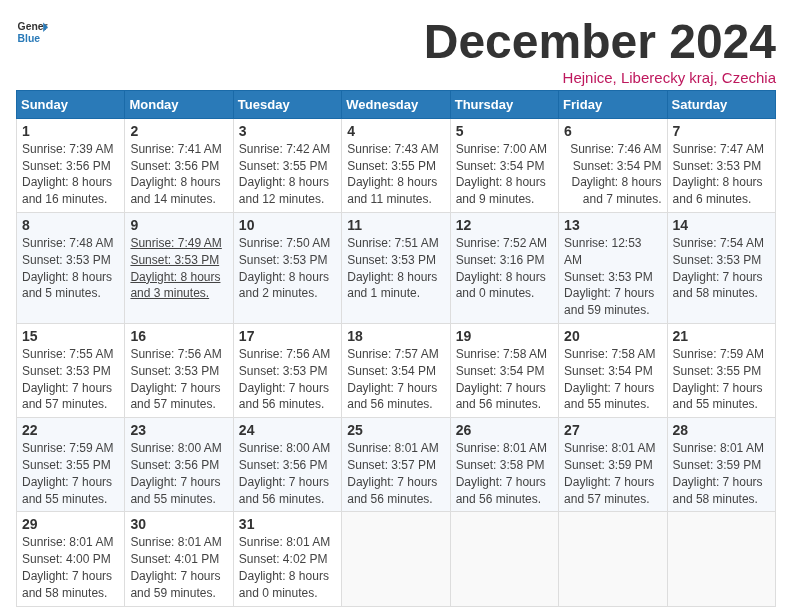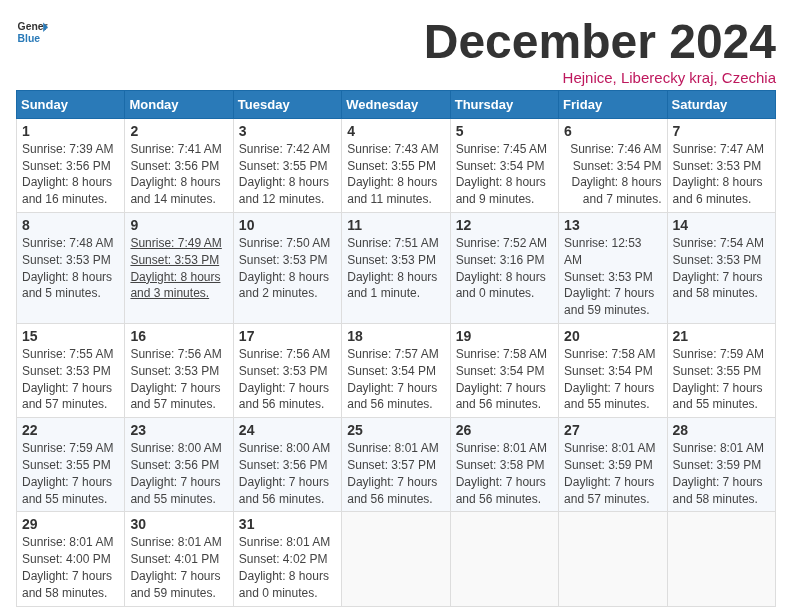--- a/index.html
+++ b/index.html
@@ -134,21 +134,21 @@
         </td>
         <td>
           <span class="day-number">4</span>
           <div class="day-info" style="white-space: pre-line;">Sunrise: 7:43 AM
 Sunset: 3:55 PM
 Daylight: 8 hours
 and 11 minutes.</div>
         </td>
         <td>
           <span class="day-number">5</span>
-          <div class="day-info" style="white-space: pre-line;">Sunrise: 7:45 AM
+          <div class="day-info" style="white-space: pre-line;">Sunrise: 7:00 AM
 Sunset: 3:54 PM
 Daylight: 8 hours
 and 9 minutes.</div>
         </td>
         <td>
           <span class="day-number">6</span>
           <div class="day-info" style="white-space: pre-line; text-align: right;">Sunrise: 7:46 AM
 Sunset: 3:54 PM
 Daylight: 8 hours
 and 7 minutes.</div>

